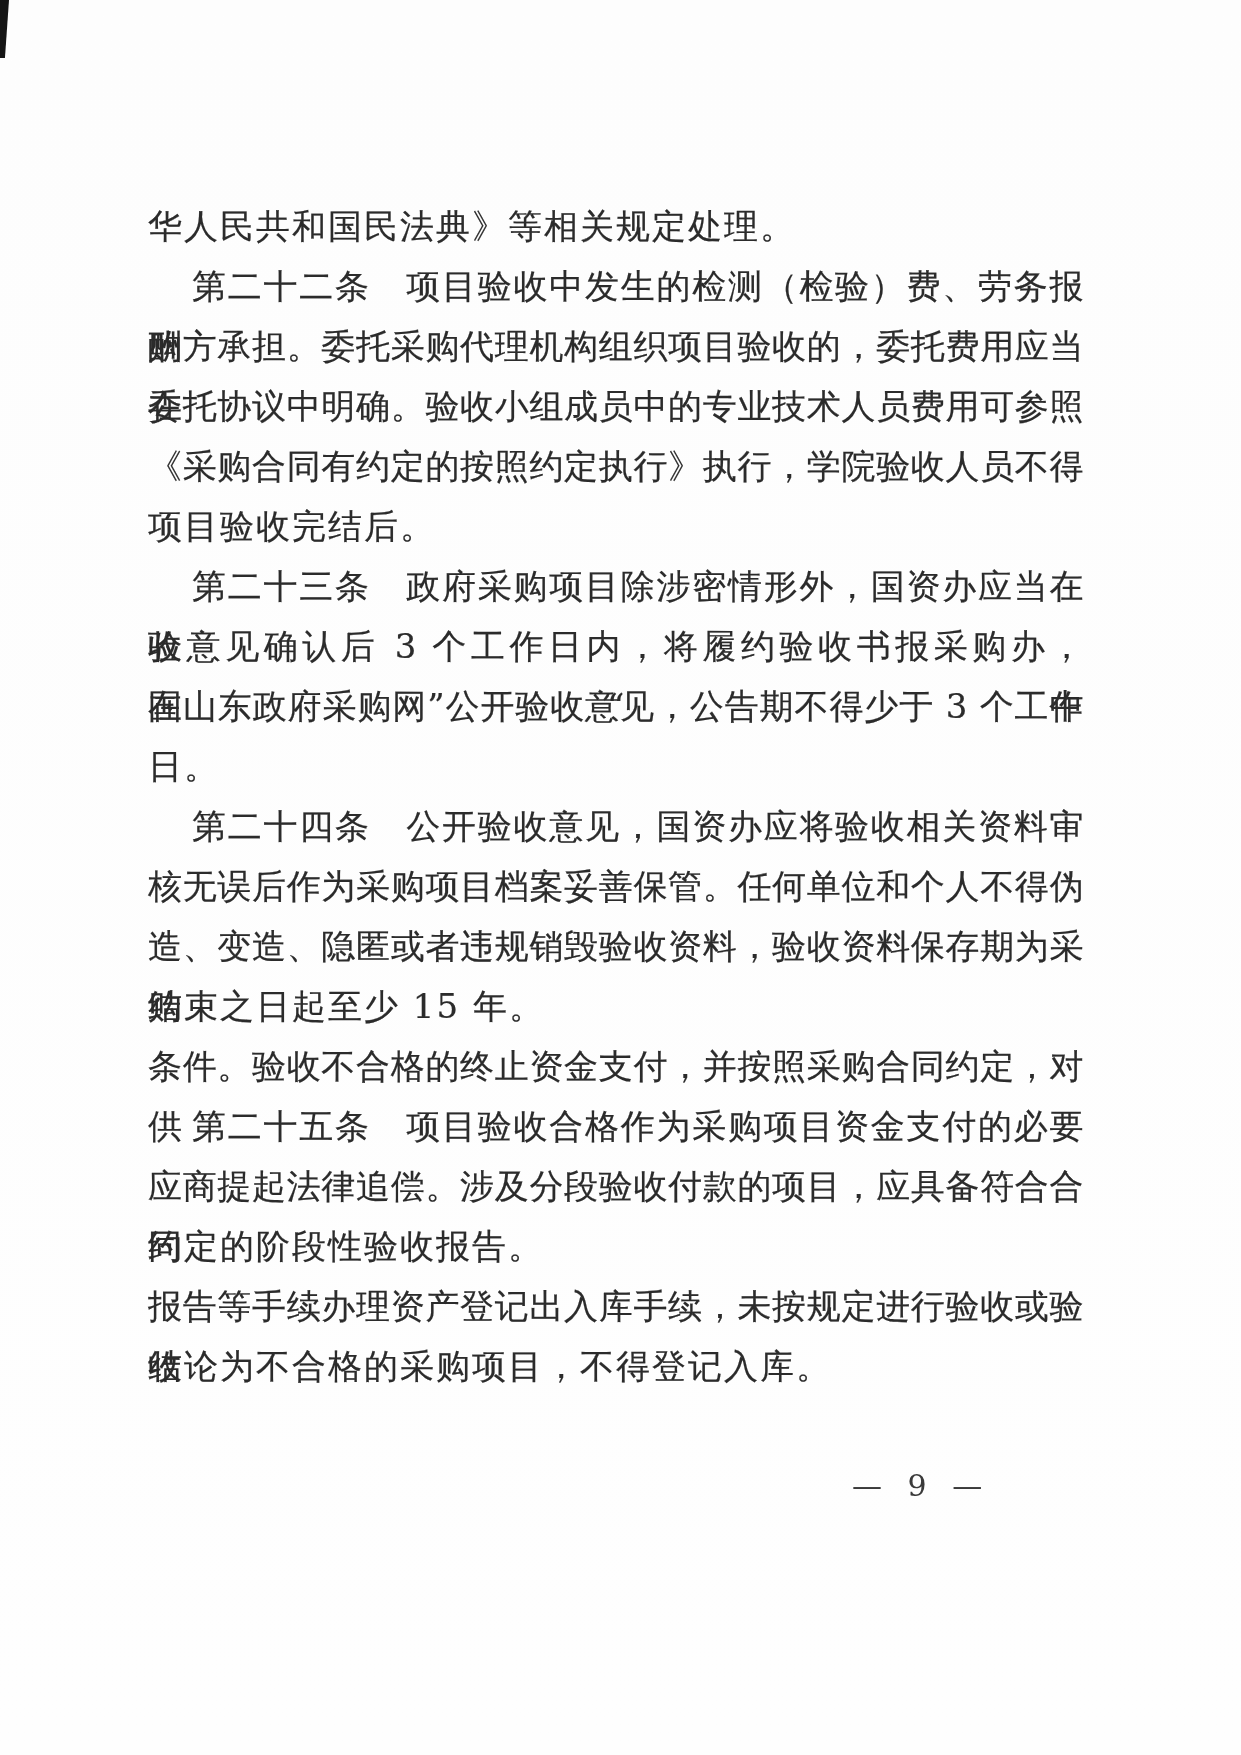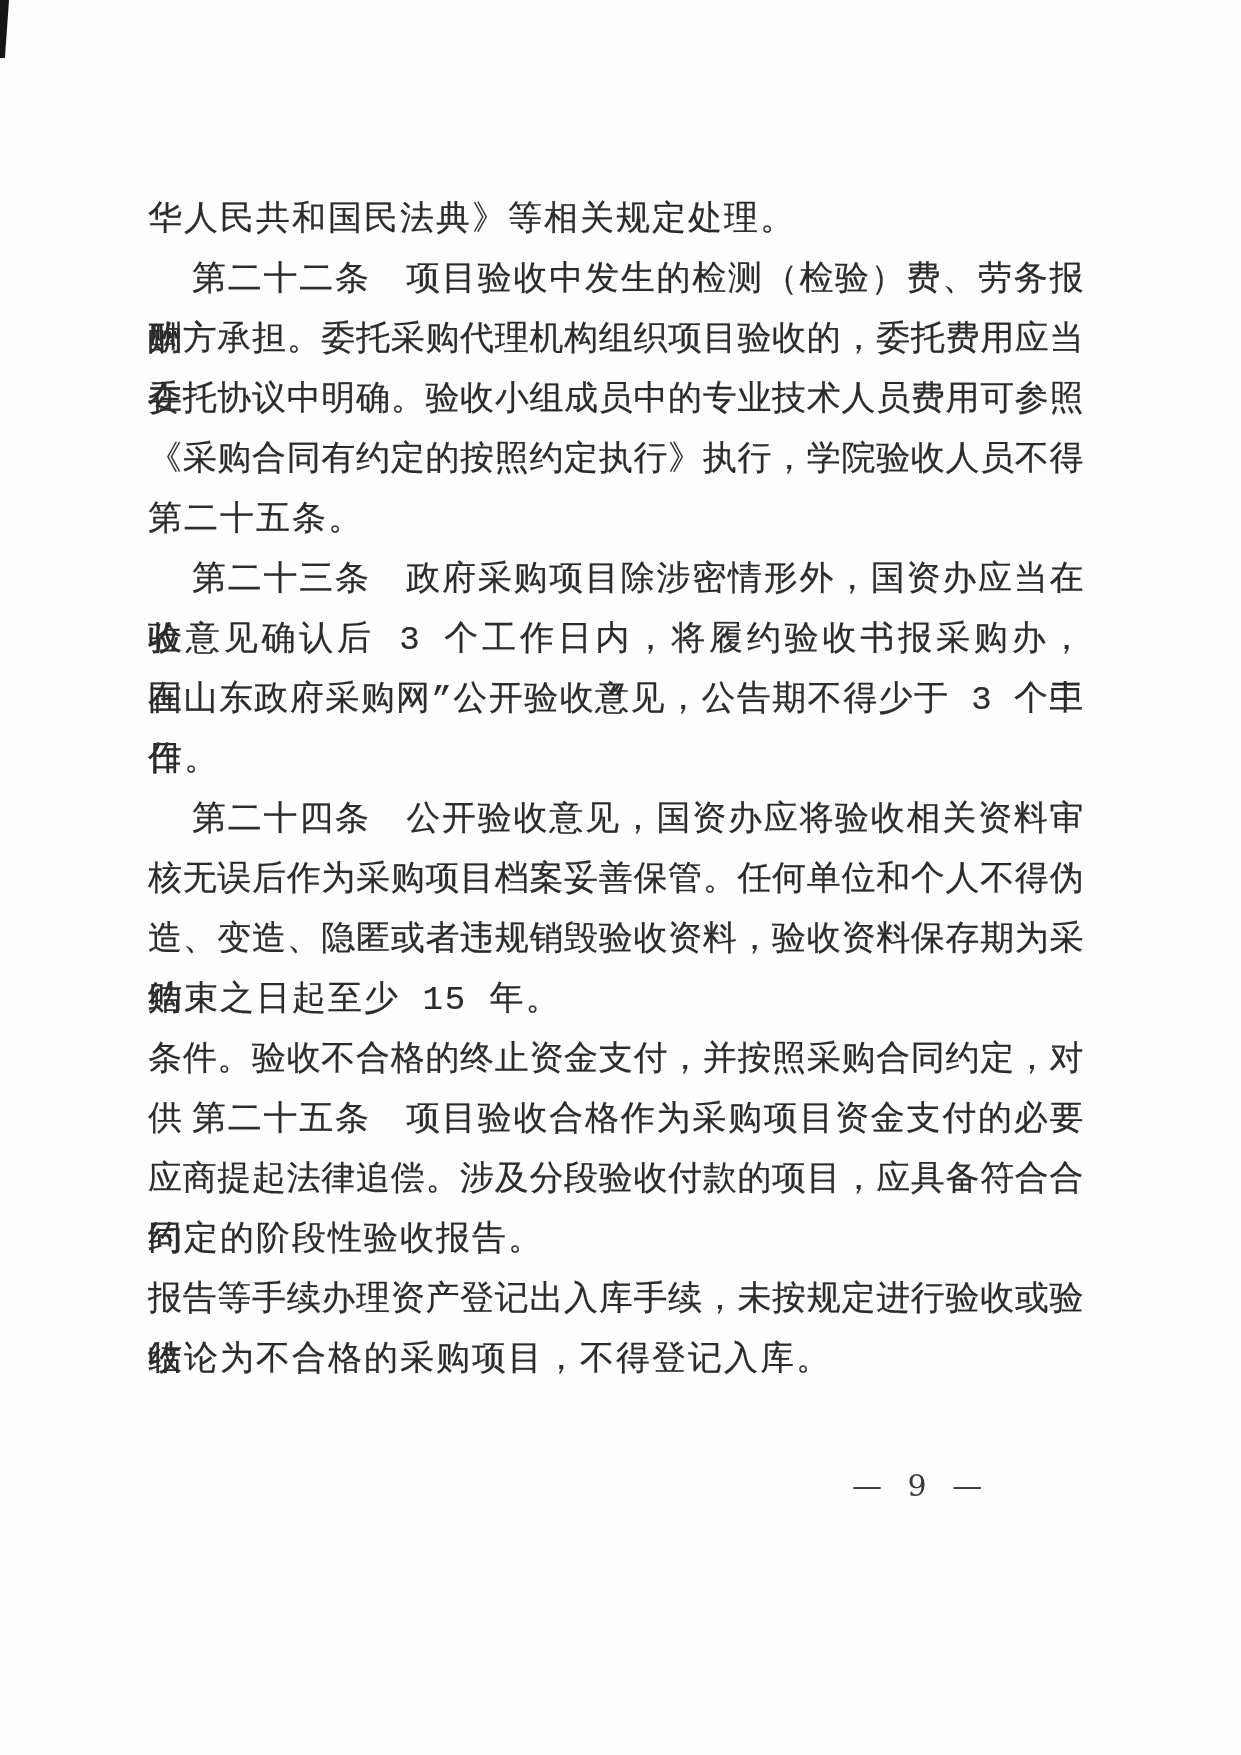--- a/index.html
+++ b/index.html
@@ -27,24 +27,23 @@
     top: 0;
     left: 0;
     width: 9px;
     height: 58px;
     background: #151515;
     transform: skewX(-4deg);
     transform-origin: top left;
   }
   .text-block {
     position: absolute;
-    top: 190px;
+    top: 196px;
     left: 148px;
     width: 936px;
-    font-family: Liberation Mono, monospace;
   }
   .line {
     font-size: 34px;
     line-height: 60px;
     height: 60px;
     color: #2b2b2b;
     white-space: nowrap;
     letter-spacing: 2px;
     text-align: left;
     font-weight: 400;
@@ -74,21 +73,21 @@
 <body>
 
 <div class="page">
   <div class="scan-artifact"></div>
   <div class="text-block" id="text-block">
       <div class="line">华人民共和国民法典》等相关规定处理。</div>
       <div class="line indent justify">第二十二条　项目验收中发生的检测（检验）费、劳务报酬</div>
       <div class="line justify">购方承担。委托采购代理机构组织项目验收的，委托费用应当在</div>
       <div class="line justify">委托协议中明确。验收小组成员中的专业技术人员费用可参照</div>
       <div class="line justify">《采购合同有约定的按照约定执行》执行，学院验收人员不得</div>
-      <div class="line">第二十五条。</div>
+      <div class="line">项目验收完结后。</div>
       <div class="line indent justify">第二十三条　政府采购项目除涉密情形外，国资办应当在验</div>
       <div class="line justify">收意见确认后 3 个工作日内，将履约验收书报采购办，　在“中</div>
       <div class="line justify">国山东政府采购网”公开验收意见，公告期不得少于 3 个工作</div>
       <div class="line">日。</div>
       <div class="line indent justify">第二十四条　公开验收意见，国资办应将验收相关资料审</div>
       <div class="line justify">核无误后作为采购项目档案妥善保管。任何单位和个人不得伪</div>
       <div class="line justify">造、变造、隐匿或者违规销毁验收资料，验收资料保存期为采购</div>
       <div class="line">结束之日起至少 15 年。</div>
       <div class="line justify">条件。验收不合格的终止资金支付，并按照采购合同约定，对供</div>
       <div class="line indent justify">第二十五条　项目验收合格作为采购项目资金支付的必要</div>

